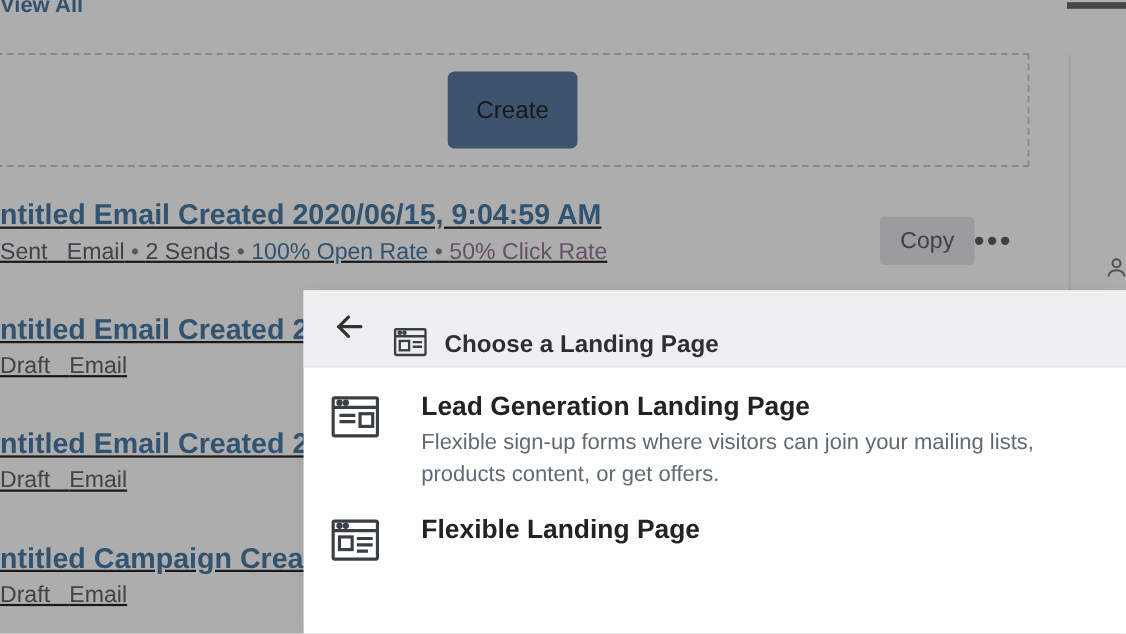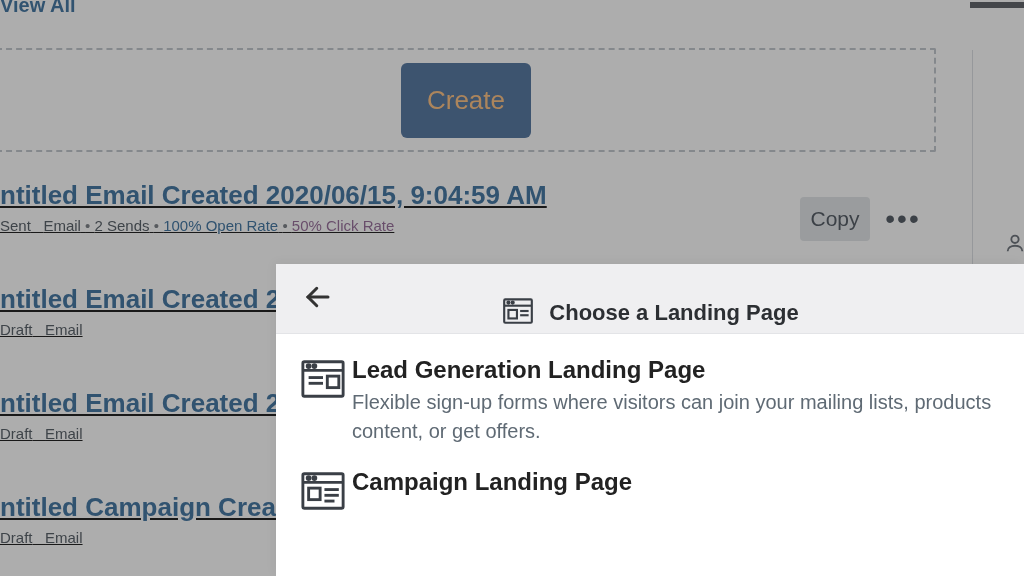--- a/index.html
+++ b/index.html
@@ -10,57 +10,57 @@
   .overlay-dim {
     position:absolute; inset:0; background: rgba(60,60,60,0.42); z-index:5; pointer-events:none;
   }
   .view-all { position:absolute; left:0; top:-6px; color:#2a6496; font-weight:700; font-size:20px; }
   .dashed-box {
     position:absolute; left:-4px; top:48px; width:940px; height:104px;
     border:2px dashed #b9bfc6; border-radius:2px;
     display:flex; align-items:center; justify-content:center;
   }
   .create-btn {
-    background:#3f6695; color:#fdba74; border:none; border-radius:6px;
-    padding:22px 26px; font-size:26px; cursor:pointer;
+    background:#3f6695; color:#000000; border:none; border-radius:6px;
+    padding:22px 26px; font-size:22px; cursor:pointer;
   }
   .campaign {
     position:absolute; left:0; width:940px;text-decoration:underline;
   }
   .campaign .title { color:#2a6496; font-size:26px; font-weight:700; margin-bottom:6px; }
-  .campaign .meta  { color:#414a53; font-size:15px; }
+  .campaign .meta  { color:#414a53; font-size:21px; }
   .meta .dot::before { content:" • "; color:#6b7178; }
   .meta .ptxt { color:#2a6496; }
   .meta .ctxt { color:#8a5c8e; }
   .copy-btn {
-    position:absolute; left:800px; top:197px; width:70px; height:44px;
+    position:absolute; left:800px; top:197px; width:86px; height:44px;
     background:#dfe2e6; color:#3d4650; border:none; border-radius:4px; font-size:21px;
   }
   .more-btn {
     position:absolute; left:880px; top:197px; width:46px; height:44px;
     background:transparent; border:none; color:#3d4650; font-size:28px; letter-spacing:2px;
   }
   .profile-icon {
     position:absolute; left:1004px; top:232px; width:22px; height:22px; color:#5a616a;
   }
 
   
   .picker {
     position:absolute; left:276px; top:264px; right:0; bottom:0; background:#fff; z-index:20;
     box-shadow: -2px -2px 10px rgba(0,0,0,0.04);
   }
   .picker-header {
     height:70px; background:#efeff1; display:flex; align-items:center; padding:0 22px; gap:18px;
     border-bottom:1px solid #e3e4e7;
   }
   .back-btn { width:40px; height:40px; background:transparent; border:none; cursor:pointer; color:#333; }
-  .picker-title-wrap { flex:1; display:flex; align-items:center; justify-content:center; gap:14px;margin-top:29px; }
+  .picker-title-wrap { flex:1; display:flex; align-items:center; gap:14px;margin-top:29px; }
   .picker-title { font-size:22px; font-weight:700; color:#2c2f33; }
   .picker-body { padding:22px 24px 10px 24px; display:flex; flex-direction:column; gap:22px; }
-  .option { display:flex; gap:6px; align-items:flex-start; cursor:pointer; }
+  .option { display:flex; gap:37px; align-items:flex-start; cursor:pointer; }
   .option .icon-box { width:46px; height:46px; flex:0 0 46px; color:#3a3f46; }
   .option h3 { font-size:24px; font-weight:700; color:#222; margin-bottom:4px; }
   .option p  { font-size:20px; color:#5f6a74; line-height:1.45; }
 
   
   .right-pane-outline {
     position:absolute; left:972px; top:50px; width:52px; height:230px; background:#fff; border-left:1px solid #d8dbe0;
   }
   .bar-on-top-right {
     position:absolute; left:970px; top:2px; width:54px; height:6px; background:#4a4f55;
@@ -177,17 +177,17 @@
           <line x1="2" y1="10" x2="30" y2="10"></line>
           <circle cx="6" cy="7" r="1" fill="currentColor"></circle>
             <circle cx="10" cy="7" r="1" fill="currentColor"></circle>
           <rect x="6" y="14" width="8" height="8"></rect>
           <line x1="17" y1="15" x2="27" y2="15"></line>
           <line x1="17" y1="19" x2="27" y2="19"></line>
           <line x1="17" y1="23" x2="24" y2="23"></line>
         </svg>
       </span>
       <div>
-        <h3>Campaign Landing Page</h3>
+        <h3>Flexible Landing Page</h3>
       </div>
     </div>
   </div>
 </div>
 
 </body></html>

